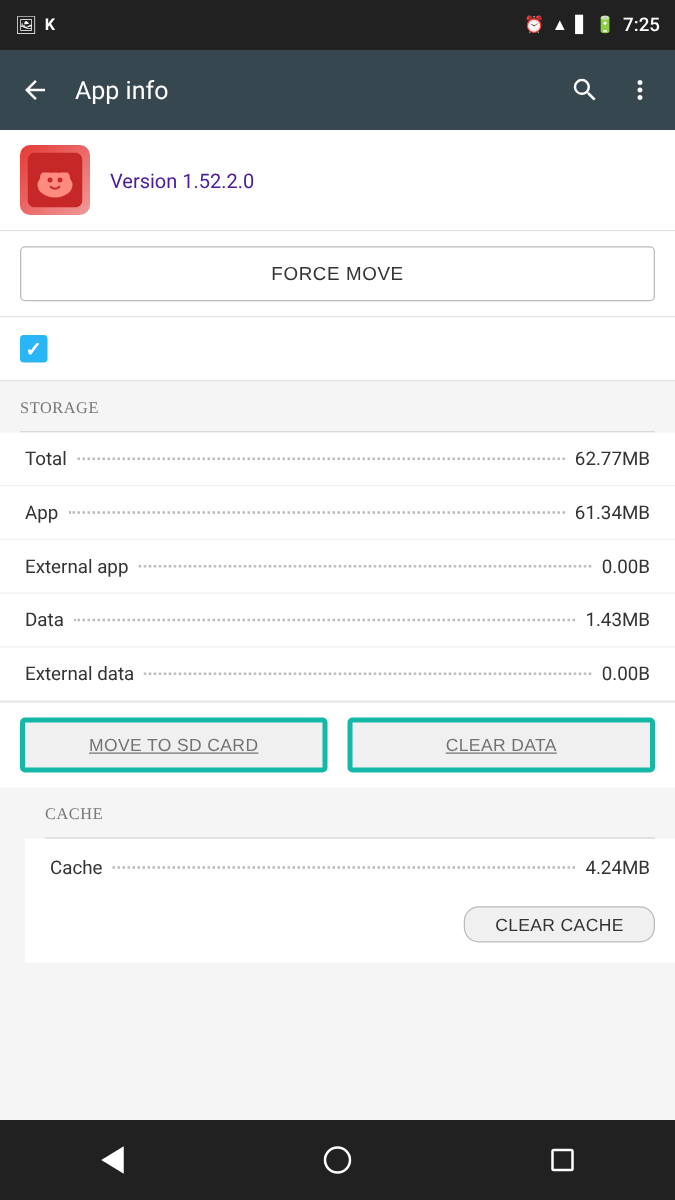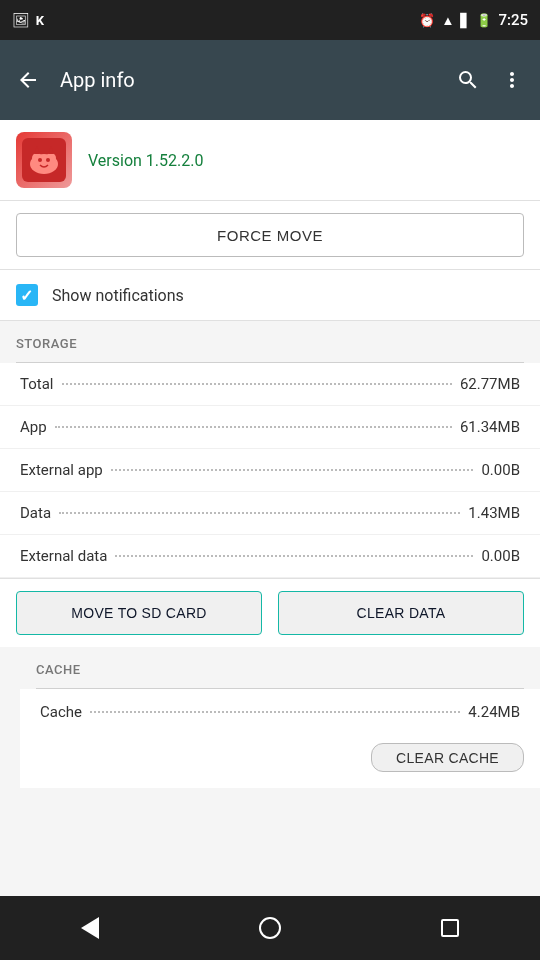--- a/index.html
+++ b/index.html
@@ -37,21 +37,21 @@
     }
     .status-time {
       color: #fff;
       font-size: 15px;
       font-weight: 500;
     }
 
     
     .toolbar {
       width: 540px;
-      height: 80px;
+      height: 64px;
       background: #37474f;
       display: flex;
       align-items: center;
       padding: 0 8px;
     }
     .toolbar-back {
       width: 40px;
       height: 40px;
       display: flex;
       align-items: center;
@@ -100,21 +100,21 @@
       background: linear-gradient(135deg, #e53935 0%, #ef9a9a 100%);
       display: flex;
       align-items: center;
       justify-content: center;
       font-size: 28px;
       flex-shrink: 0;
       overflow: hidden;
     }
     .app-version {
       font-size: 16px;
-      color: #15803d;
+      color: #4c1d95;
     }
 
     
     .action-buttons {
       width: 540px;
       background: #fff;
       padding: 12px 16px;
       display: flex;
       gap: 16px;
       border-bottom: 1px solid #e0e0e0;
@@ -165,20 +165,21 @@
       color: #333;
     }
 
     
     .section {
       width: 540px;
       background: #f5f5f5;
     }
     .section-header {
       padding: 12px 16px 6px 16px;
+      font-family: Liberation Serif, serif;
     }
     .section-title {
       font-size: 13px;
       color: #777;
       font-weight: 500;
       letter-spacing: 0.5px;
     }
     .section-divider {
       height: 1px;
       background: #d0d0d0;
@@ -218,31 +219,32 @@
     .storage-btns {
       background: #fff;
       padding: 12px 16px;
       display: flex;
       gap: 16px;
       border-top: 1px solid #e0e0e0;
     }
     .storage-action-btn {
       flex: 1;
       height: 44px;
-      border: 1px solid #14b8a6;
+      border: 4px solid #14b8a6;
       border-radius: 4px;
       background: #f0f0f0;
       font-size: 14px;
       font-weight: 500;
-      color: #0f172a;
+      color: #737373;
       cursor: pointer;
       letter-spacing: 0.3px;
       display: flex;
       align-items: center;
       justify-content: center;
+      text-decoration: underline;
     }
 
     
     .cache-section {
       margin-top: 0;
       padding-left: 20px;
     }
     .cache-card {
       background: #fff;
     }
@@ -372,21 +374,20 @@
 </div>
 
 <div class="action-buttons">
   <button class="action-btn">FORCE MOVE</button>
 </div>
 
 <div class="checkbox-row">
   <div class="checkbox">
     <span class="checkbox-check">✓</span>
   </div>
-  <span class="checkbox-label">Show notifications</span>
 </div>
 
 <div class="section">
   <div class="section-header">
     <span class="section-title">STORAGE</span>
   </div>
   <div class="section-divider"></div>
 
   <div class="storage-card">
 

